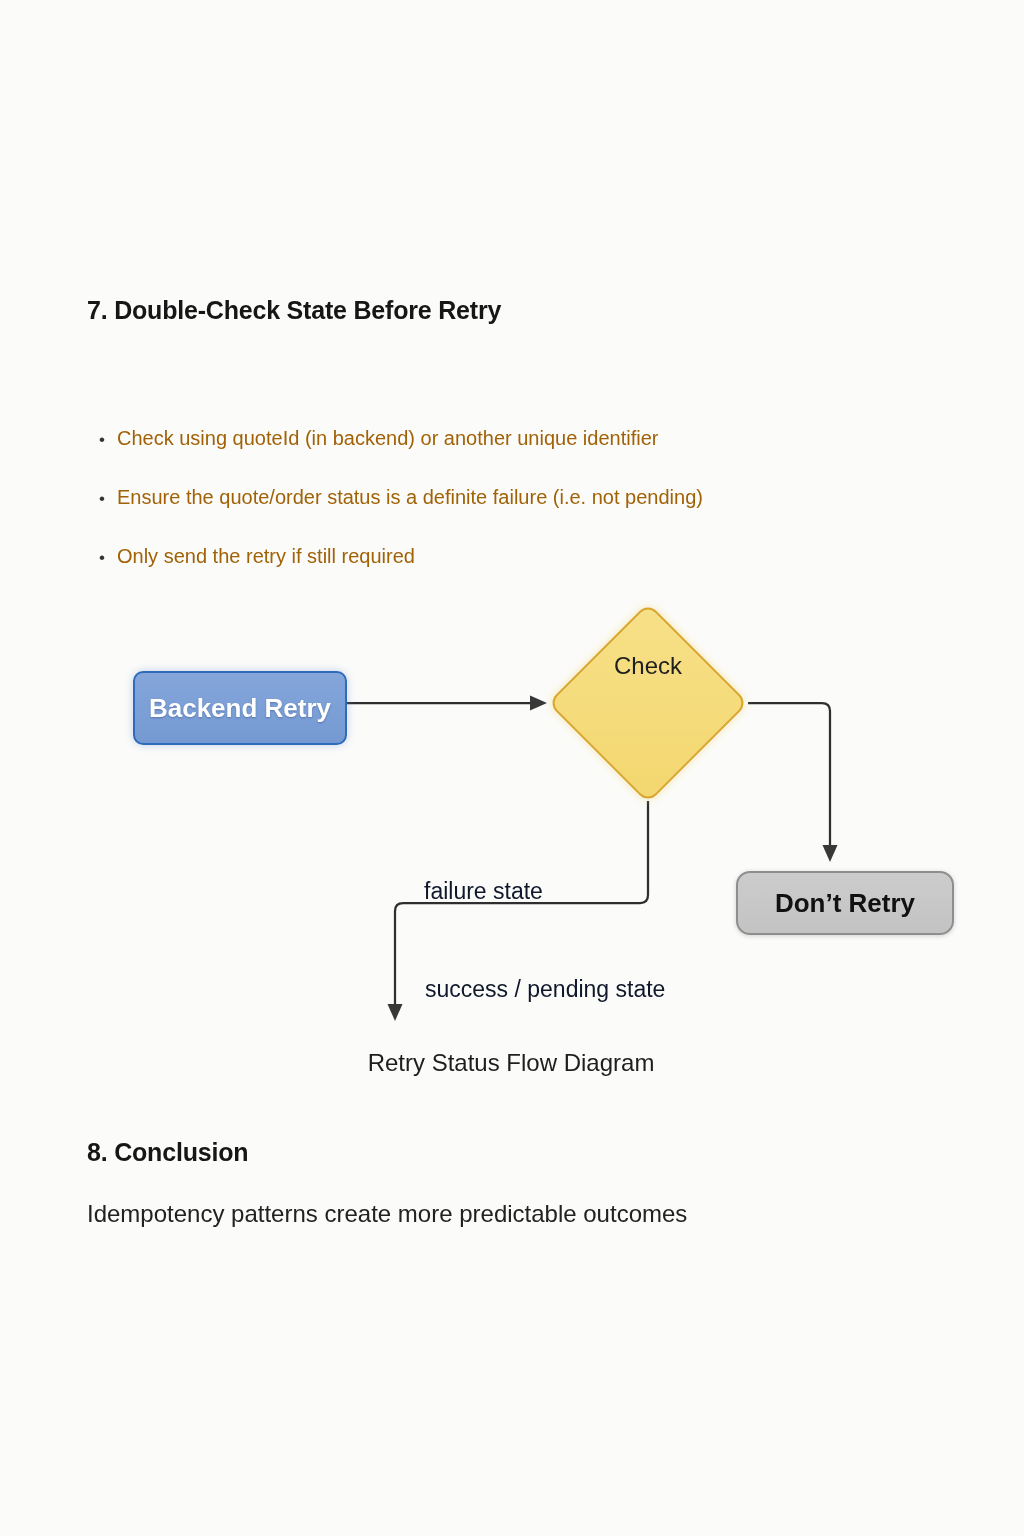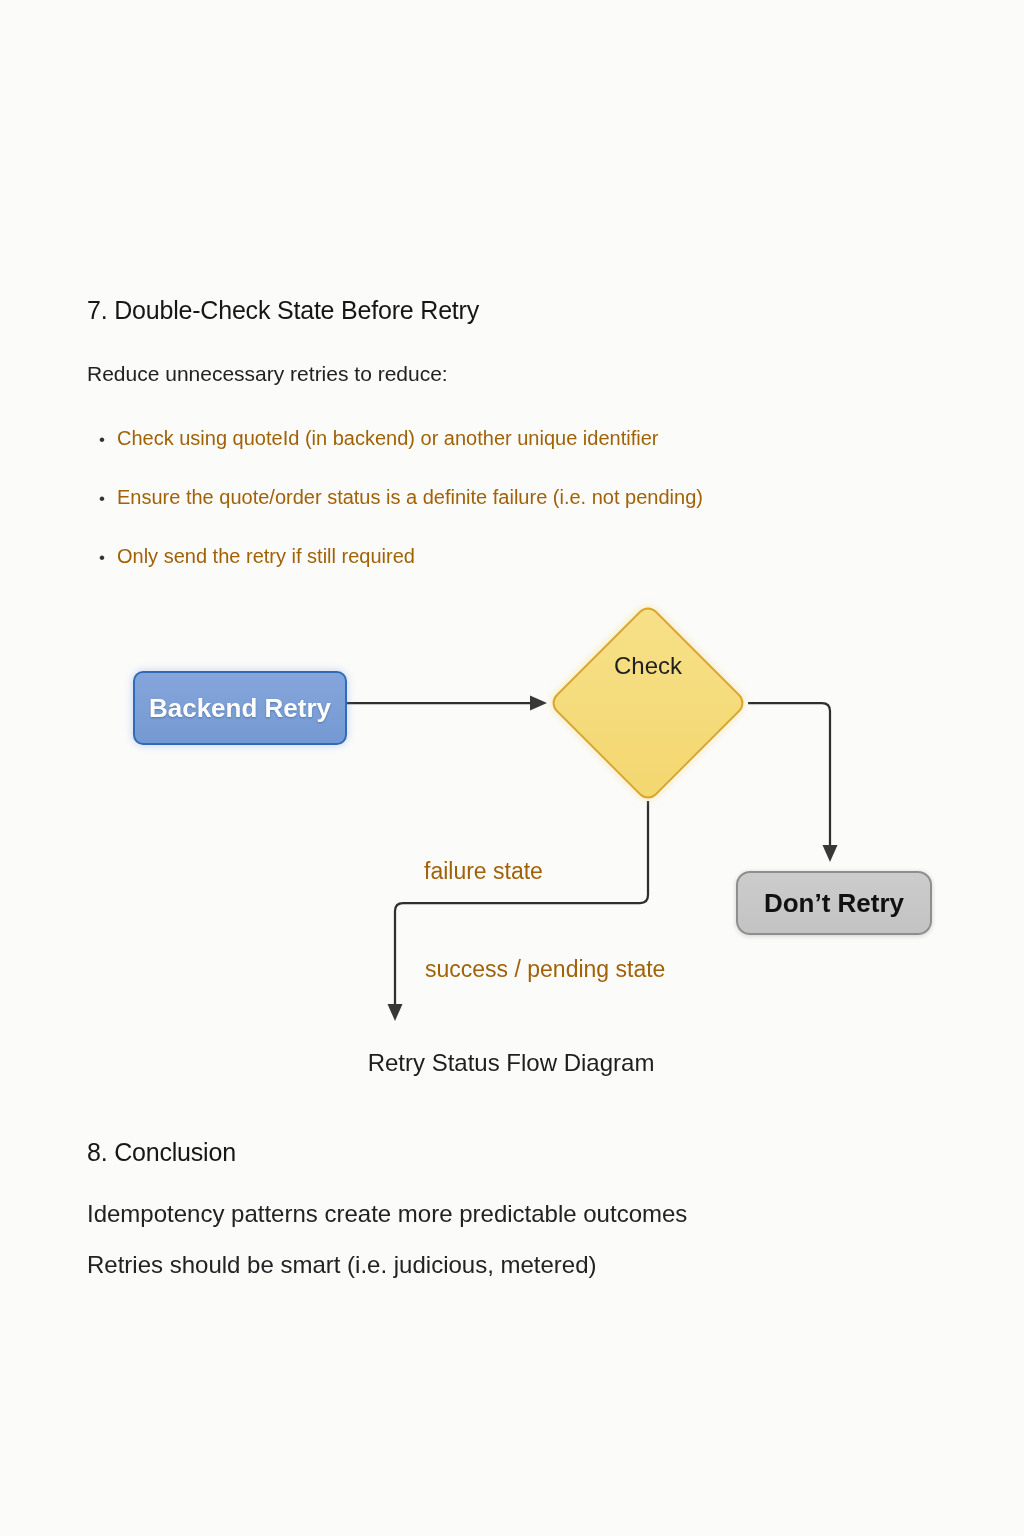--- a/index.html
+++ b/index.html
@@ -10,21 +10,21 @@
     height: 1536px;
     background: #fbfbfa;
     font-family: "Liberation Sans", sans-serif;
     color: #1c1c1c;
     overflow: hidden;
   }
   .h-section {
     position: absolute;
     left: 87px;
     font-size: 25px;
-    font-weight: 400;
+    font-weight: 700;
     letter-spacing: -0.2px;
     color: #161616;
   }
   #section7-heading { top: 296px; }
   #section8-heading { top: 1138px; }
   .intro {
     position: absolute;
     left: 87px;
     top: 362px;
     font-size: 21px;
@@ -90,36 +90,37 @@
     left: 548px; top: 644px;
     width: 200px;
     text-align: center;
     font-size: 24px;
     line-height: 44px;
     color: #1f1f1f;
   }
   .diamond-label span { display: block; }
   .node-gray {
     left: 736px; top: 871px;
-    width: 196px; height: 64px;
+    width: 218px; height: 64px;
     background: linear-gradient(180deg, #cccccc 0%, #c3c3c3 100%);
     border: 2px solid #8e8e8e;
     border-radius: 14px;
     box-shadow: 0 1px 5px rgba(0,0,0,0.18);
     justify-content: center;
   }
   .node-gray span {
     color: #111111;
     font-size: 26px;
     font-weight: 600;
   }
   .edge-label {
     position: absolute;
     font-size: 23px;
-    color: #a16207;
+    color: #0f172a;
+    margin-top: 20px;
   }
   #edge-label-failure { left: 424px; top: 858px; }
   #edge-label-success { left: 425px; top: 956px; }
   .caption {
     position: absolute;
     left: 321px; top: 1049px;
     width: 380px;
     text-align: center;
     font-size: 24px;
     color: #1e1e1e;
@@ -135,21 +136,20 @@
     color: #222222;
   }
 </style>
 </head>
 <body>
 
 <div class="page">
 
   <h2 id="section7-heading" class="h-section">7. Double-Check State Before Retry</h2>
 
-  <p class="intro">Reduce unnecessary retries to reduce:</p>
 
   <ul class="bullets">
     <li>Check using quoteId (in backend) or another unique identifier</li>
     <li>Ensure the quote/order status is a definite failure (i.e. not pending)</li>
     <li>Only send the retry if still required</li>
   </ul>
 
   <svg class="connectors" viewBox="0 0 1024 1100" xmlns="http://www.w3.org/2000/svg">
     <g stroke="#2f2f2f" stroke-width="2.25" fill="none">
       <path d="M 347 703 H 530"></path>
@@ -179,16 +179,15 @@
   <div id="edge-label-failure" class="edge-label">failure state</div>
 
   <div id="edge-label-success" class="edge-label">success / pending state</div>
 
   <div class="caption">Retry Status Flow Diagram</div>
 
   <h2 id="section8-heading" class="h-section">8. Conclusion</h2>
 
   <div class="conclusion">
     <p>Idempotency patterns create more predictable outcomes</p>
-    <p>Retries should be smart (i.e. judicious, metered)</p>
   </div>
 
 </div>
 
 </body></html>

